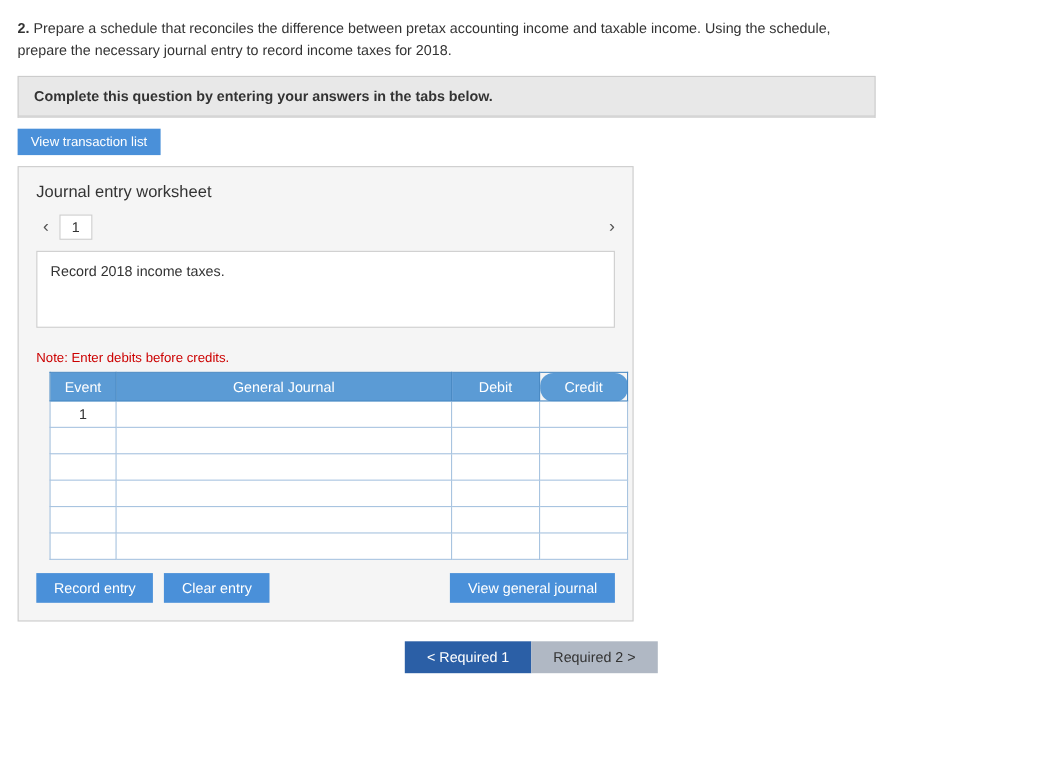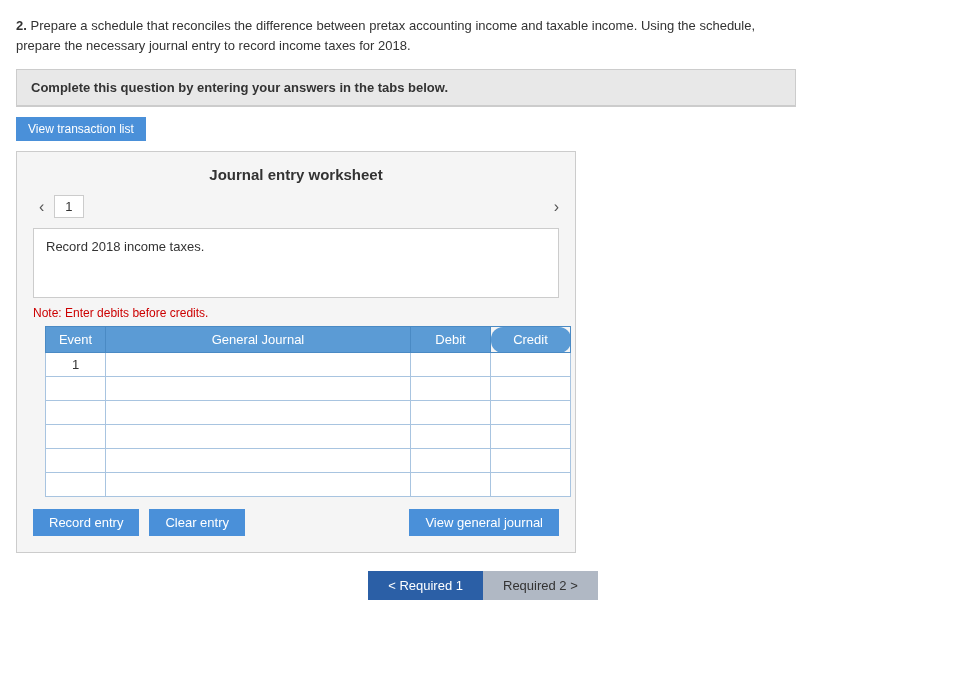--- a/index.html
+++ b/index.html
@@ -76,23 +76,22 @@
       margin: 10px 0 10px 0;
     }
     .worksheet-container {
       max-width: 560px;
       border: 1px solid #ccc;
       background: #f5f5f5;
       padding: 14px 16px 16px 16px;
     }
     .worksheet-title {
       font-size: 15px;
-      font-weight: bold;
+      font-weight: normal;
       margin-bottom: 12px;
-      text-align: center;
     }
     .nav-row {
       display: flex;
       align-items: center;
       margin-bottom: 10px;
     }
     .nav-arrow {
       font-size: 16px;
       cursor: pointer;
       color: #555;
@@ -111,21 +110,21 @@
       font-size: 16px;
       cursor: pointer;
       color: #555;
     }
     .record-desc-box {
       background: #fff;
       border: 1px solid #ccc;
       padding: 10px 12px;
       font-size: 13px;
       min-height: 70px;
-      margin-bottom: 8px;
+      margin-bottom: 20px;
     }
     .note-text {
       color: #c00;
       font-size: 12px;
       margin-bottom: 6px;
     }
     .journal-table {
       width: 100%;
       border-collapse: collapse;
       font-size: 13px;

